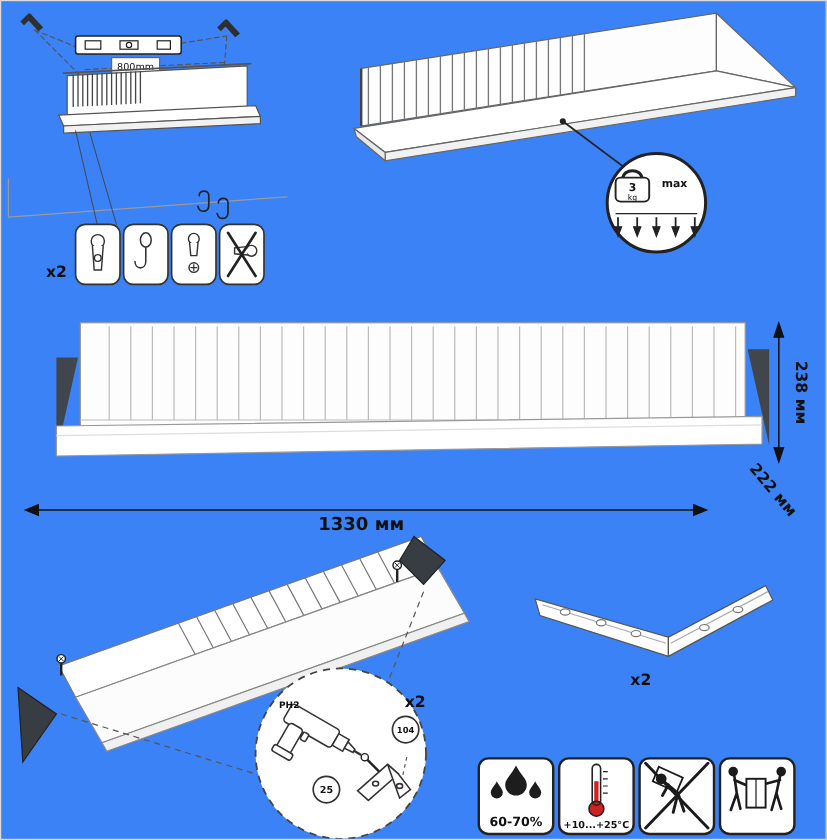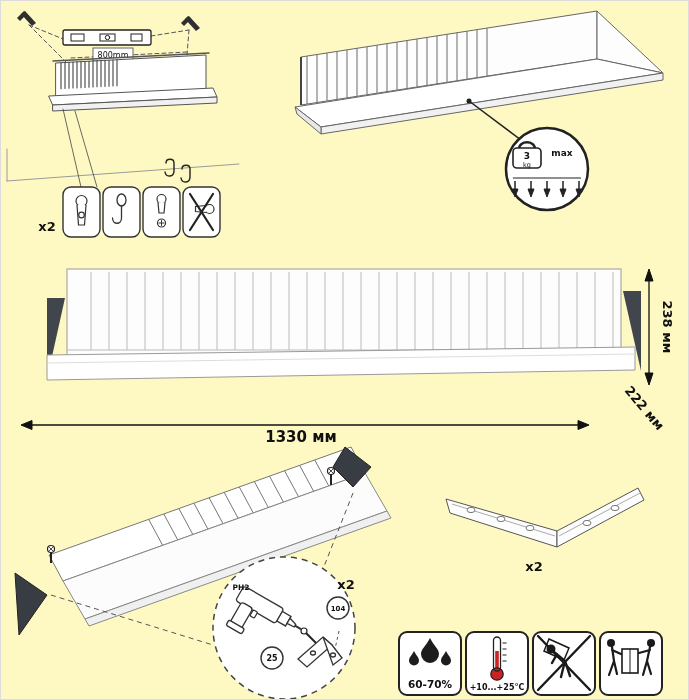--- a/index.html
+++ b/index.html
@@ -1,19 +1,19 @@
 <!DOCTYPE html>
 <html><head>
 <meta charset="utf-8">
 <style>
   html,body{margin:0;padding:0;background:#fff;}
   .sheet{
     position:relative;
     width:689px;height:700px;
-    background:#fef9c3;
+    background:#3b82f6;
     border:1px solid #dcdcdc;
     box-sizing:border-box;
     overflow:hidden;
     font-family:"DejaVu Sans", sans-serif;
   }
   svg{display:block;}
   svg text{
     font-family:"DejaVu Sans", sans-serif;
     fill:#111;
   }

